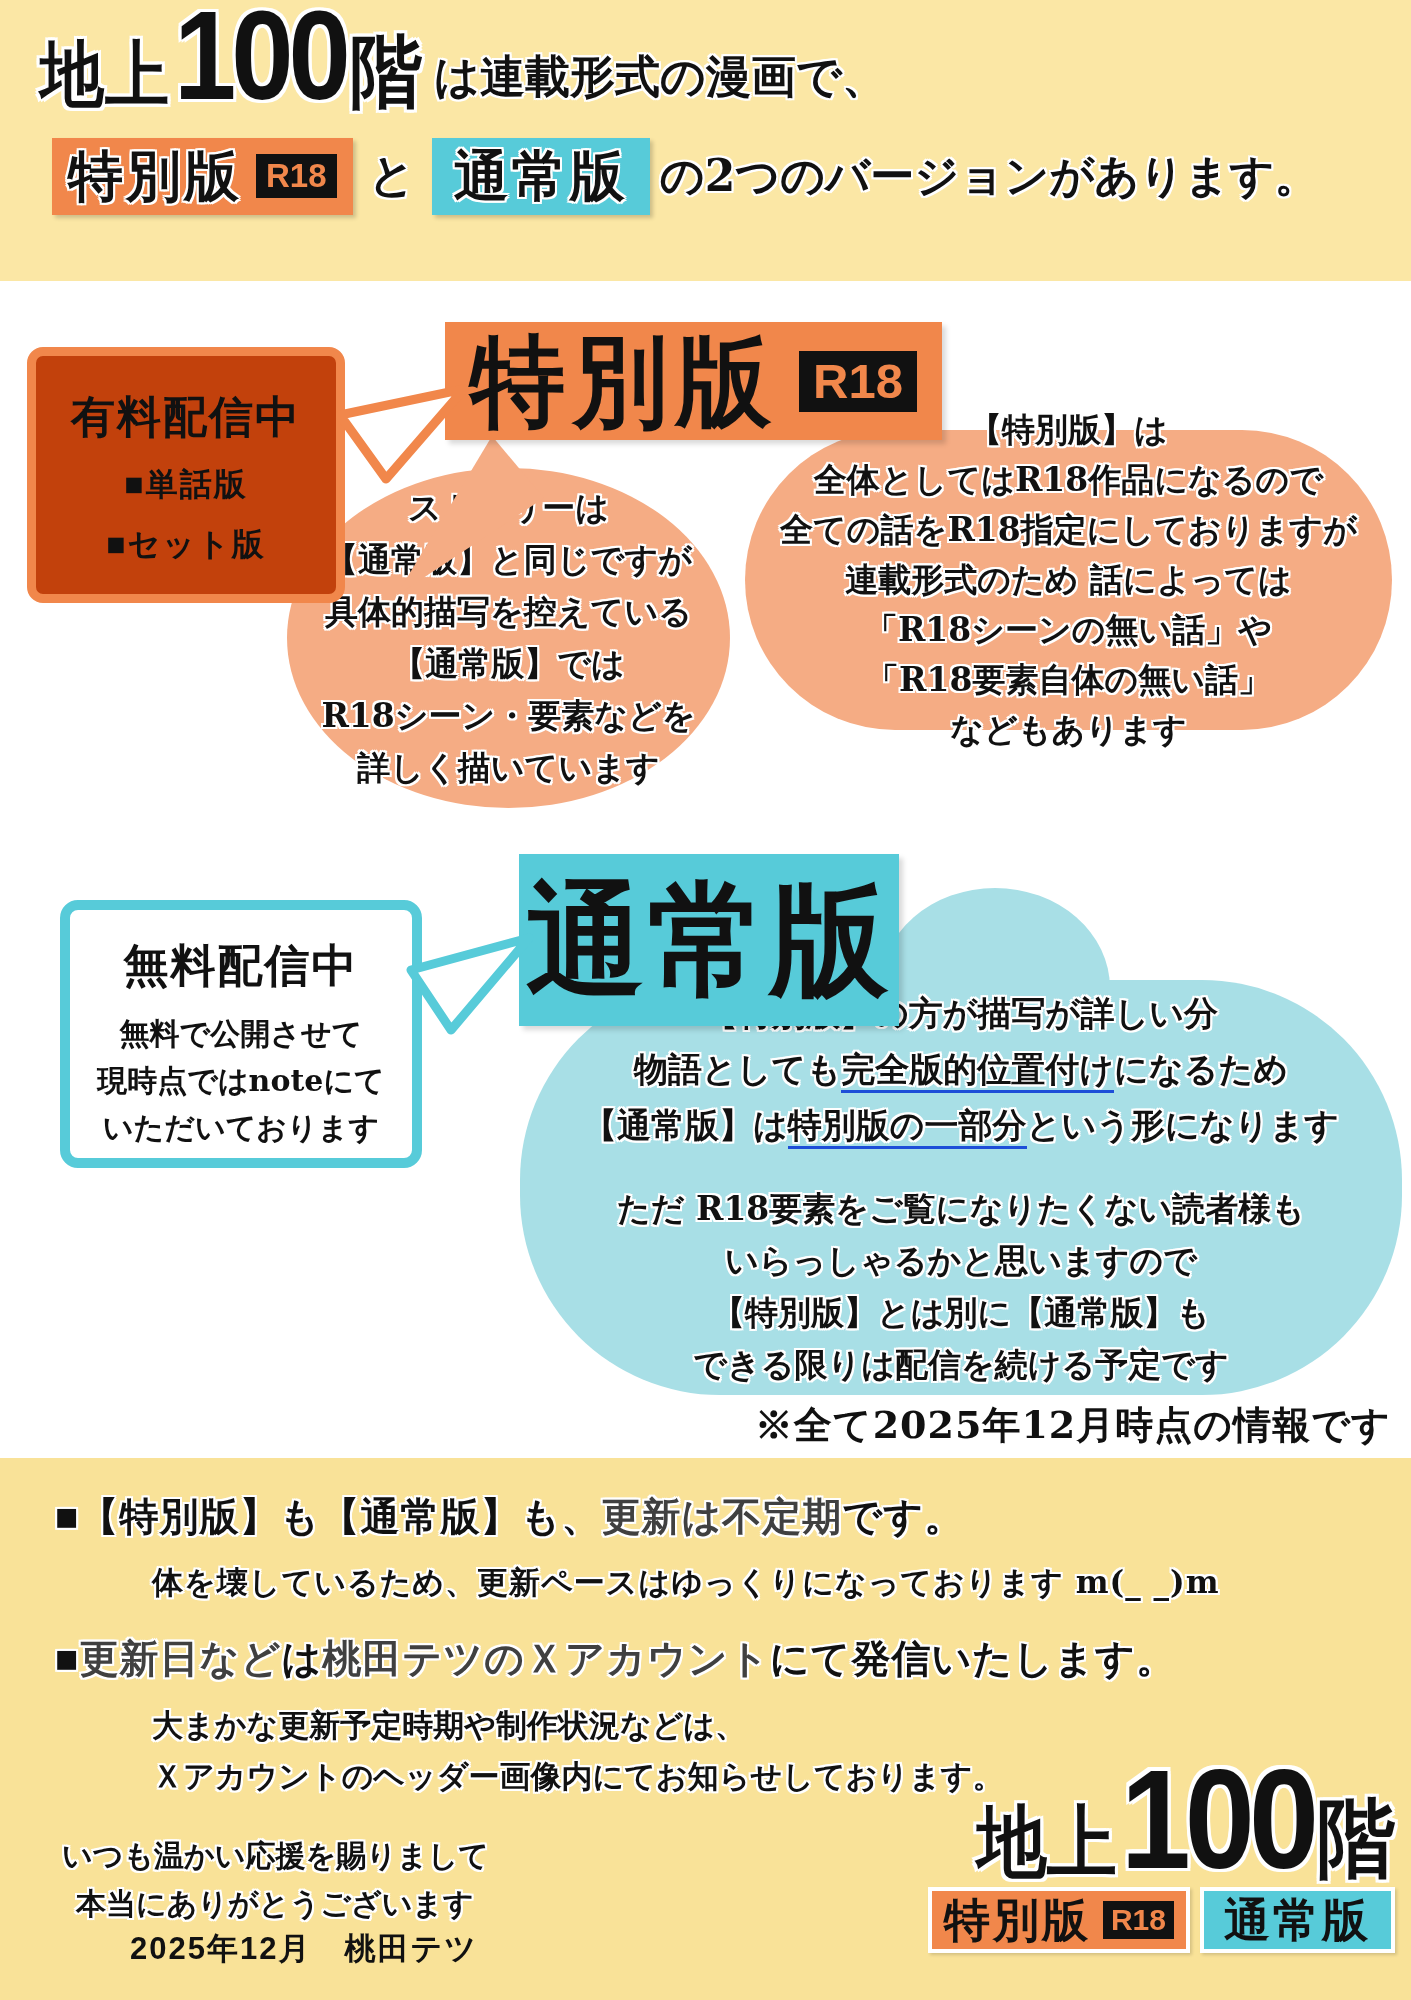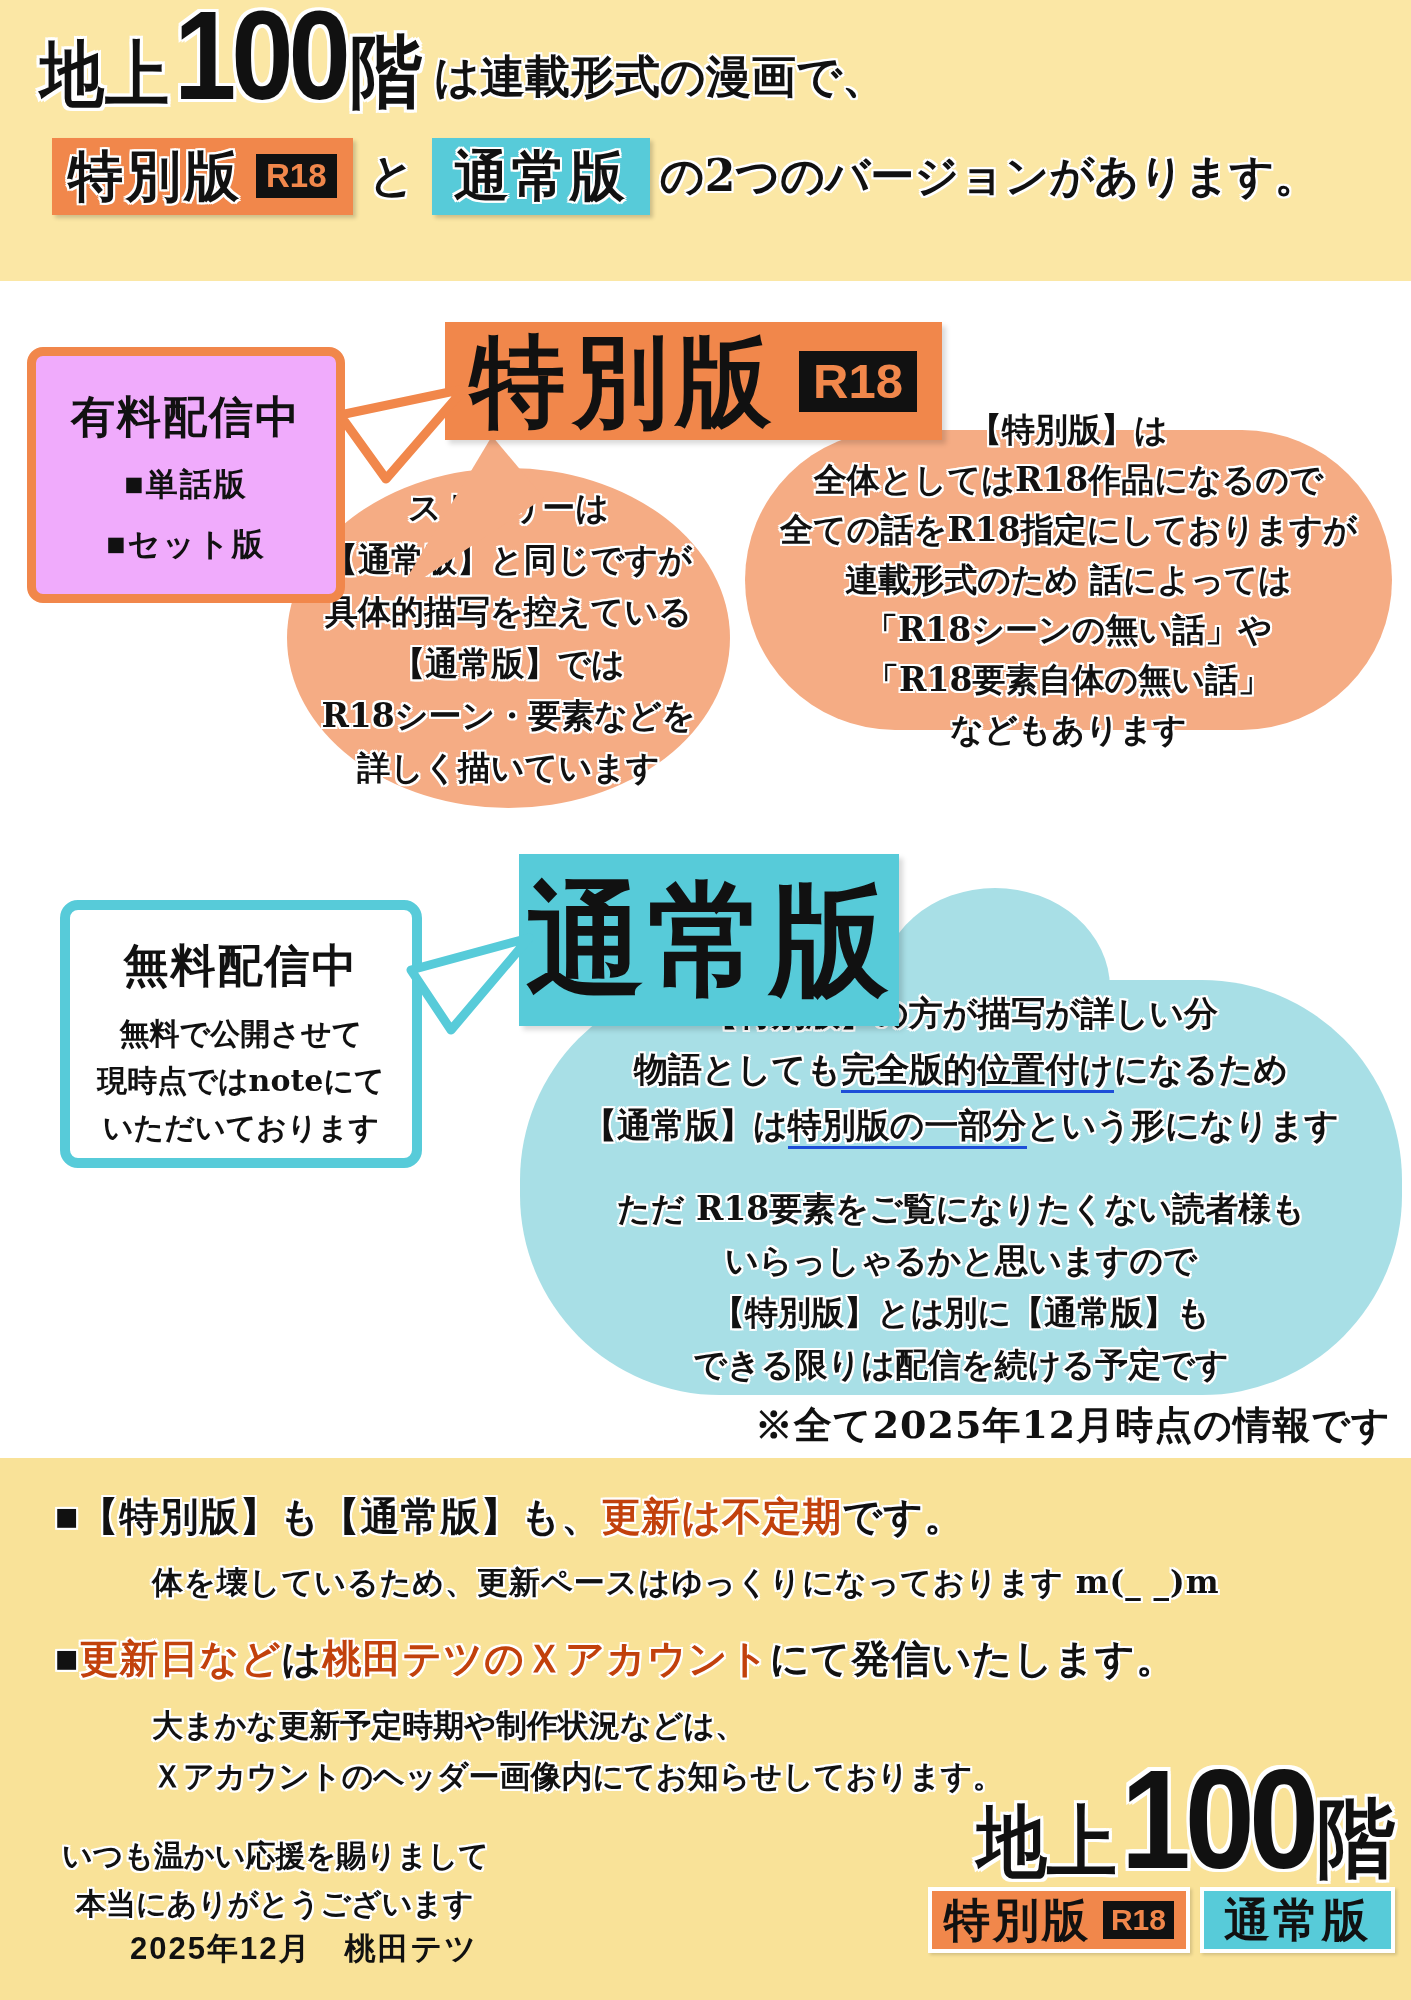--- a/index.html
+++ b/index.html
@@ -21,21 +21,21 @@
   #intro-line2{left:52px;top:138px;display:flex;align-items:center;white-space:nowrap;}
   .chip{display:flex;align-items:center;box-shadow:3px 3px 4px rgba(0,0,0,.18);}
   #chip-special{background:#F1874B;padding:8px 16px;}
   #chip-regular{background:#57CBD9;padding:8px 22px;margin-left:4px;}
   .chip-text{font-weight:900;font-size:55px;letter-spacing:3px;line-height:1.1;}
   .r18-badge{background:#111;color:#F1874B;font-weight:900;font-size:33px;padding:4px 10px;margin-left:14px;line-height:1.1;letter-spacing:0;}
   #intro-connector{font-size:46px;font-weight:700;margin:0 12px 0 16px;}
   #intro-line2-rest{font-size:44px;font-weight:700;margin-left:10px;}
 
   
-  #callout-special{left:27px;top:347px;width:300px;height:238px;background:#f0abfc;border:9px solid #F1874B;border-radius:16px;text-align:center;z-index:4;}
+  #callout-special{left:27px;top:347px;width:300px;height:238px;background:#c2410c;border:9px solid #F1874B;border-radius:16px;text-align:center;z-index:4;}
   #callout-special-title{font-weight:900;font-size:44px;margin-top:32px;letter-spacing:2px;}
   .callout-item{font-weight:700;font-size:32px;margin-top:16px;letter-spacing:2px;}
   #title-special{left:445px;top:322px;width:497px;height:118px;background:#F1874B;display:flex;align-items:center;justify-content:center;z-index:3;box-shadow:4px 4px 5px rgba(0,0,0,.15);}
   #title-special-text{font-weight:900;font-size:95px;line-height:1;letter-spacing:8px;transform:scaleY(1.05);}
   #title-special-badge{background:#111;color:#F1874B;font-weight:900;font-size:49px;padding:6px 14px;margin-left:20px;line-height:1;}
   .bubble{background:#F5AC84;display:flex;flex-direction:column;justify-content:center;text-align:center;}
   #bubble-left{left:287px;top:468px;width:443px;height:340px;border-radius:50%;z-index:1;}
   #bubble-left .bl{font-size:33px;font-weight:700;line-height:52px;}
   #bubble-right{left:745px;top:430px;width:647px;height:300px;border-radius:180px;z-index:0;}
   #bubble-right .bl{font-size:33px;font-weight:700;line-height:50px;}
@@ -46,21 +46,21 @@
   #title-regular-text{font-weight:900;font-size:118px;line-height:1;letter-spacing:4px;transform:scaleY(1.05);}
   #callout-regular{left:60px;top:900px;width:342px;height:248px;background:#fff;border:10px solid #57CBD9;border-radius:18px;text-align:center;z-index:4;}
   #callout-regular-title{font-weight:900;font-size:45px;margin-top:26px;letter-spacing:2px;}
   #callout-regular-lines{margin-top:14px;}
   #callout-regular-lines .bl{font-size:30px;font-weight:700;line-height:47px;}
   #bubble-blue{left:520px;top:980px;width:882px;height:415px;background:#A8DFE6;border-radius:200px;display:flex;flex-direction:column;justify-content:center;text-align:center;z-index:2;}
   #bubble-blue-part1 .bl{font-size:34px;font-weight:700;line-height:56px;}
   #bubble-blue-part2{margin-top:30px;}
   #bubble-blue-part2 .bl{font-size:33px;font-weight:700;line-height:52px;}
   .u{border-bottom:3px solid #1d4ed8;padding-bottom:1px;}
-  .red{color:#c2410c;}
+  .red{color:#404040;}
   #note-date{right:20px;top:1400px;font-size:38px;font-weight:700;letter-spacing:1px;}
 
   
   #footer-band{left:0;top:1458px;width:1411px;height:542px;background:#F9E298;}
   #footer-h1{left:55px;top:1490px;font-weight:900;font-size:39px;letter-spacing:1px;}
   #footer-h1-sub{left:152px;top:1562px;font-size:31px;font-weight:700;letter-spacing:1px;}
   #footer-h2{left:55px;top:1632px;font-weight:900;font-size:39px;letter-spacing:1px;}
   #footer-h2-sub{left:152px;top:1700px;}
   #footer-h2-sub .bl{font-size:31px;font-weight:700;line-height:51px;text-align:left;}
   #footer-thanks{left:62px;top:1832px;}

